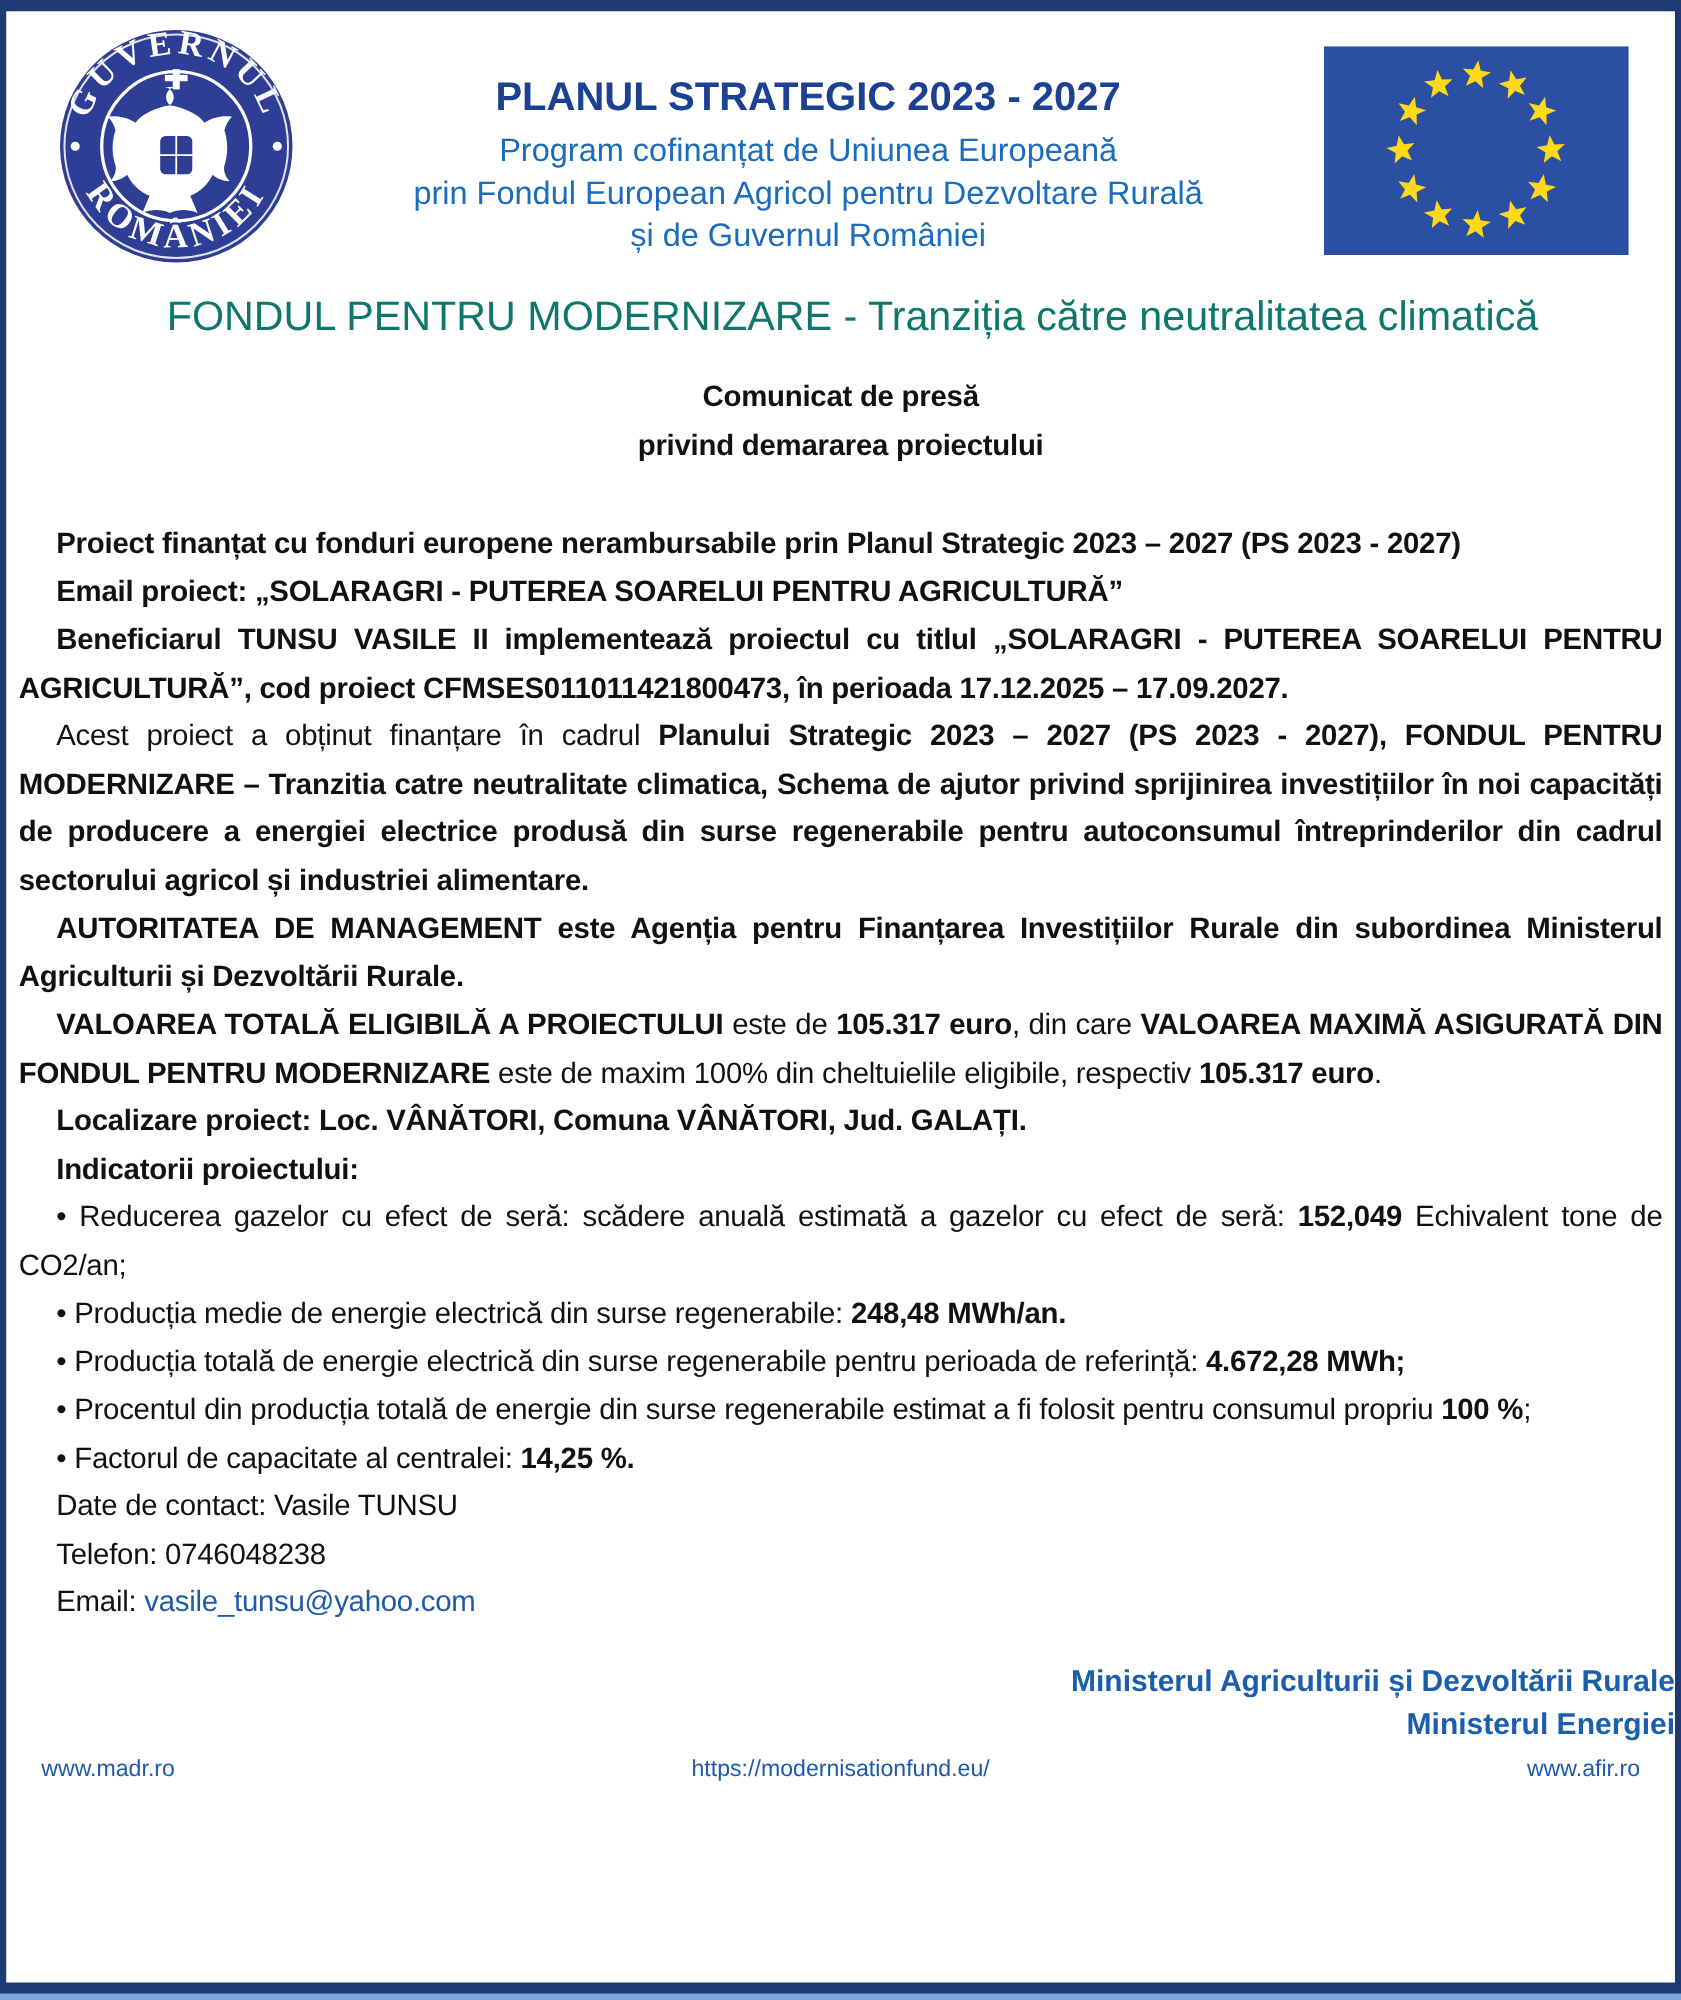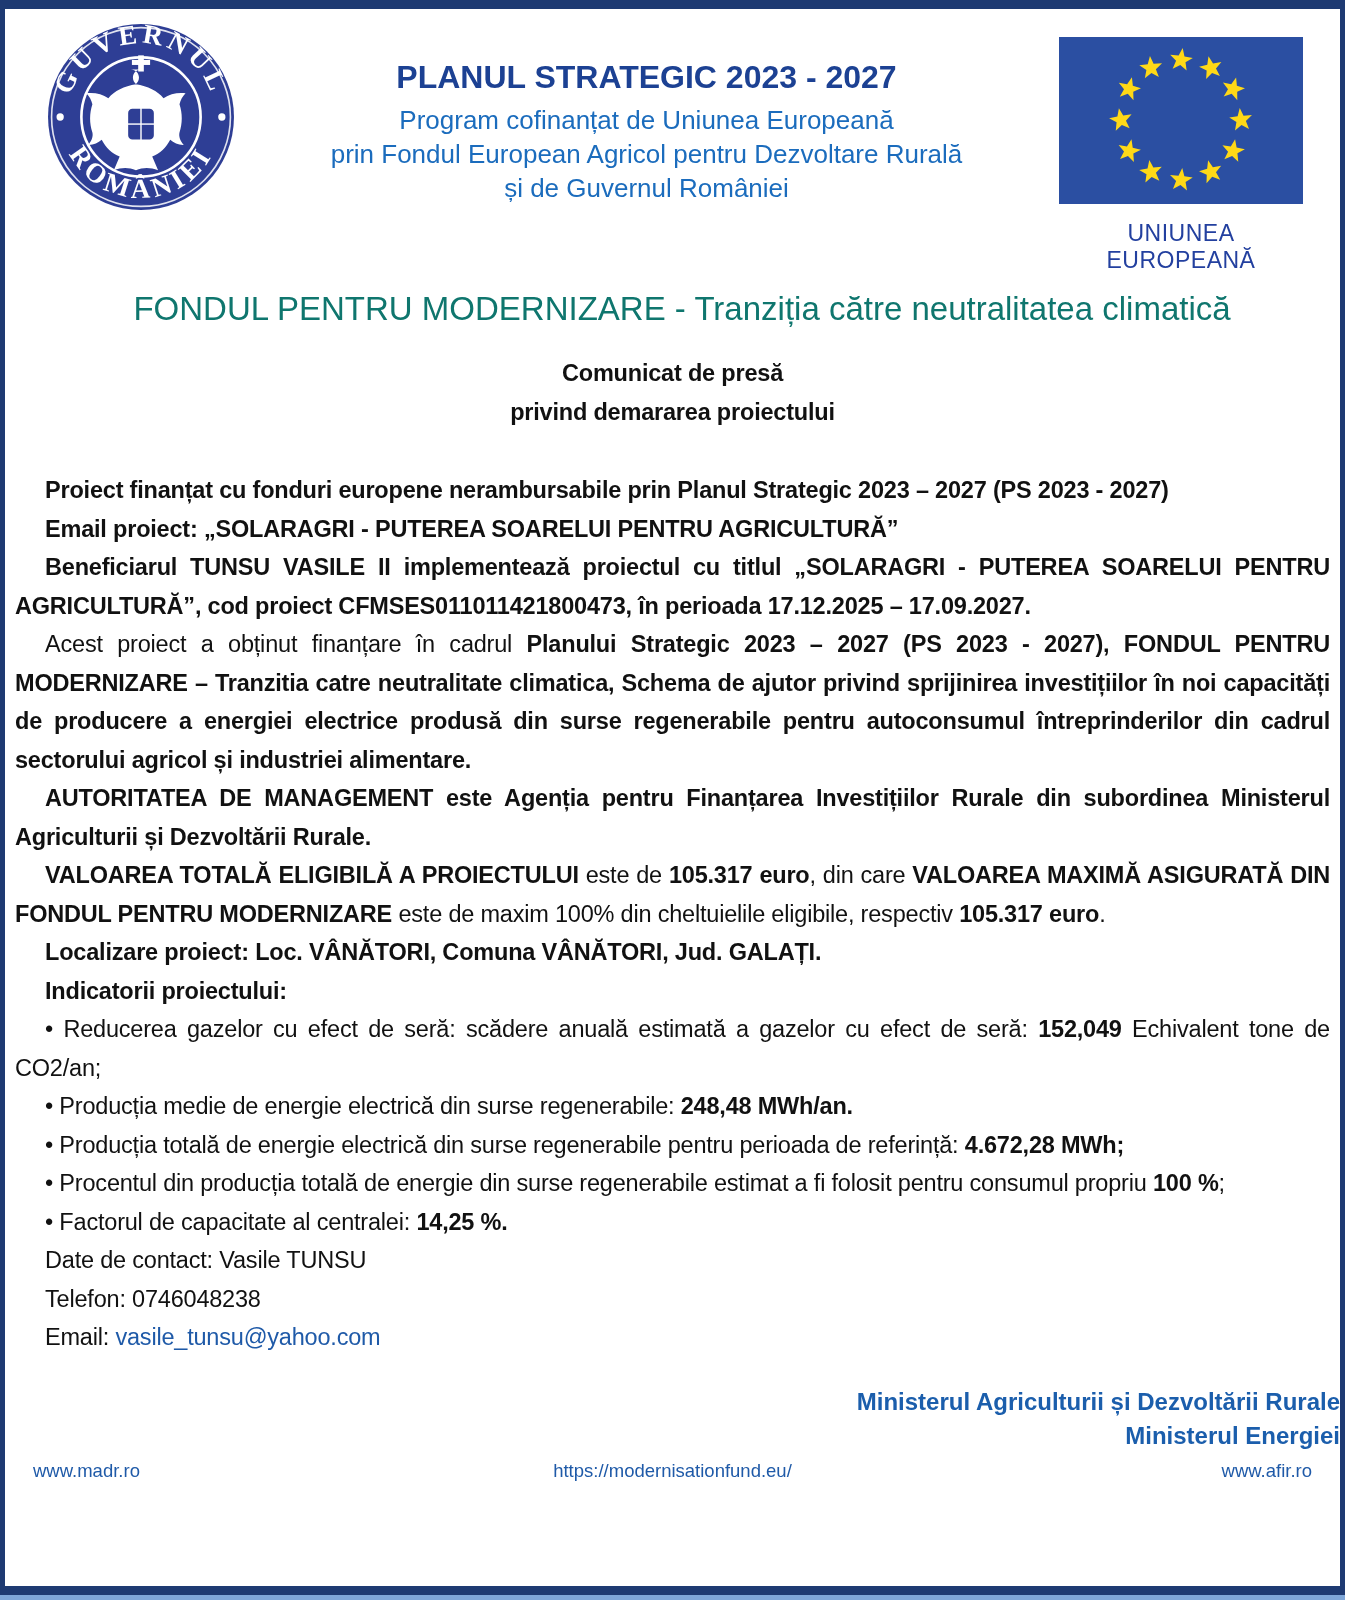--- a/index.html
+++ b/index.html
@@ -121,21 +121,20 @@
             <use href="#eustar" transform="translate(174,114) rotate(10)"></use>
             <use href="#eustar" transform="translate(152,135) rotate(-14)"></use>
             <use href="#eustar" transform="translate(122,143) rotate(6)"></use>
             <use href="#eustar" transform="translate(92,135) rotate(-8)"></use>
             <use href="#eustar" transform="translate(70,114) rotate(12)"></use>
             <use href="#eustar" transform="translate(62,83) rotate(-10)"></use>
             <use href="#eustar" transform="translate(70,52) rotate(14)"></use>
             <use href="#eustar" transform="translate(92,31) rotate(-5)"></use>
           </g>
         </svg>
-        <div class="eu-label">UNIUNEA EUROPEANĂ</div>
       </div>
     </div>
 
     <p class="program-line">FONDUL PENTRU MODERNIZARE - Tranziția către neutralitatea climatică</p>
 
     <div class="content" id="doc-body">
         <p class="p center gap"><span class="b">Comunicat de presă</span></p>
         <p class="p center"><span class="b">privind demararea proiectului</span></p>
         <p class="p body gap"><span class="b">Proiect finanțat cu fonduri europene nerambursabile prin Planul Strategic 2023 – 2027 (PS 2023 - 2027)</span></p>
         <p class="p body"><span class="b">Email proiect: „SOLARAGRI - PUTEREA SOARELUI PENTRU AGRICULTURĂ”</span></p>

